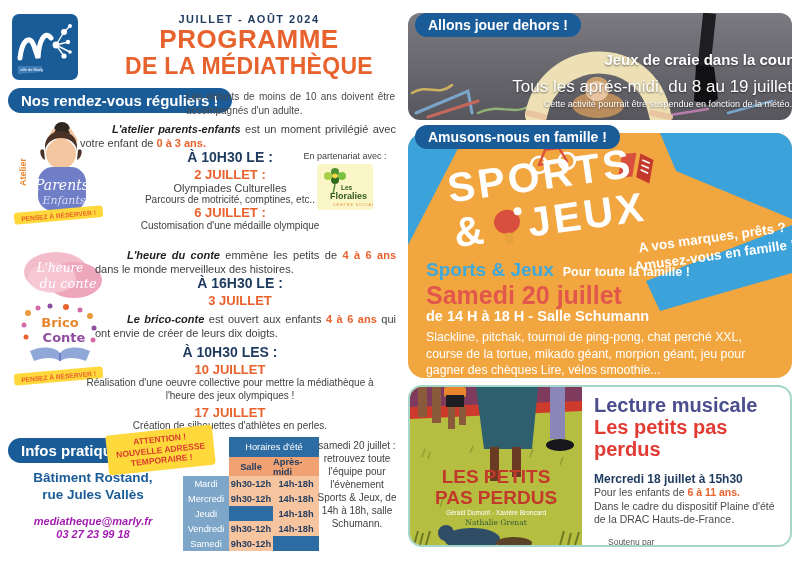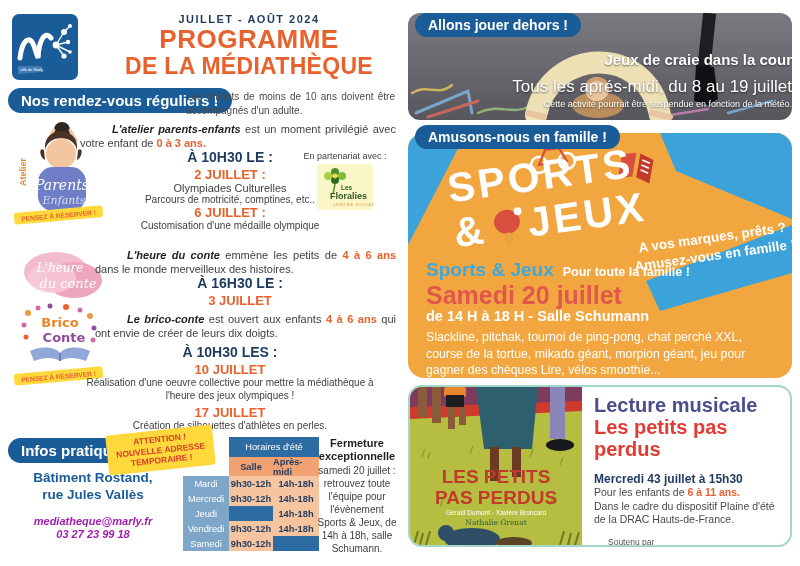--- a/index.html
+++ b/index.html
@@ -271,24 +271,20 @@
       <div class="c cell a">14h-18h</div>
     </div>
     <div class="r">
       <div class="c dayc">Samedi</div>
       <div class="c cell m">9h30-12h</div>
       <div class="c cell a dark"></div>
     </div>
   </div>
 
   <div class="abs closure">
-    <div class="t">
-      <div>Fermeture</div>
-      <div>exceptionnelle</div>
-    </div>
     <div class="b">samedi 20 juillet : retrouvez toute l'équipe pour l'évènement Sports &amp; Jeux, de 14h à 18h, salle Schumann.</div>
   </div>
 
   <div class="abs card-photo">
     <svg width="384" height="107" viewBox="0 0 384 107" preserveAspectRatio="none">
       <defs>
         <linearGradient id="asph" x1="0" y1="0" x2="0" y2="1">
           <stop offset="0" stop-color="#7b7a80"></stop>
             <stop offset="1" stop-color="#57565c"></stop>
         </linearGradient>
@@ -393,21 +389,21 @@
       <g stroke="#6E7A22" stroke-width="2">
         <path d="M4,158 l4,-14 M10,158 l3,-12 M16,158 l4,-14 M150,158 l4,-14 M158,158 l3,-12 M165,158 l4,-13"></path>
       </g>
       <ellipse cx="62" cy="152" rx="28" ry="11" fill="#2F4E66"></ellipse>
       <circle cx="36" cy="146" r="8" fill="#2F4E66"></circle>
       <ellipse cx="104" cy="156" rx="18" ry="6" fill="#5B4328"></ellipse>
     </svg>
     <div class="lec-right">
       <div class="lec-t1">Lecture musicale</div>
       <div class="lec-t2">Les petits pas perdus</div>
-      <div class="lec-when">Mercredi 43 juillet à 15h30</div>
+      <div class="lec-when">Mercredi 18 juillet à 15h30</div>
       <div class="lec-small">
         <span>Pour les enfants de </span><b class="orange">6 à 11 ans.</b>
       </div>
       <div class="lec-small">Dans le cadre du dispositif Plaine d'été de la DRAC Hauts-de-France.</div>
       <div class="soutenu">Soutenu par</div>
 
     </div>
   </div>
 
 </div>

